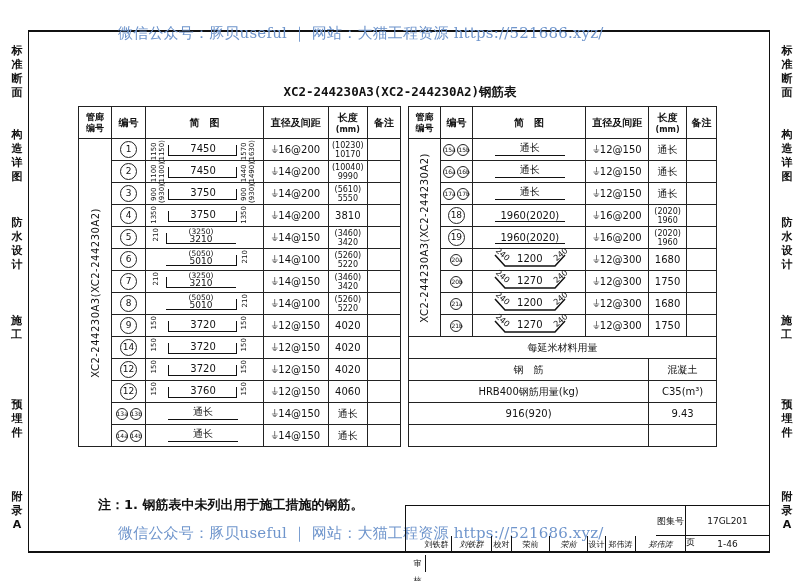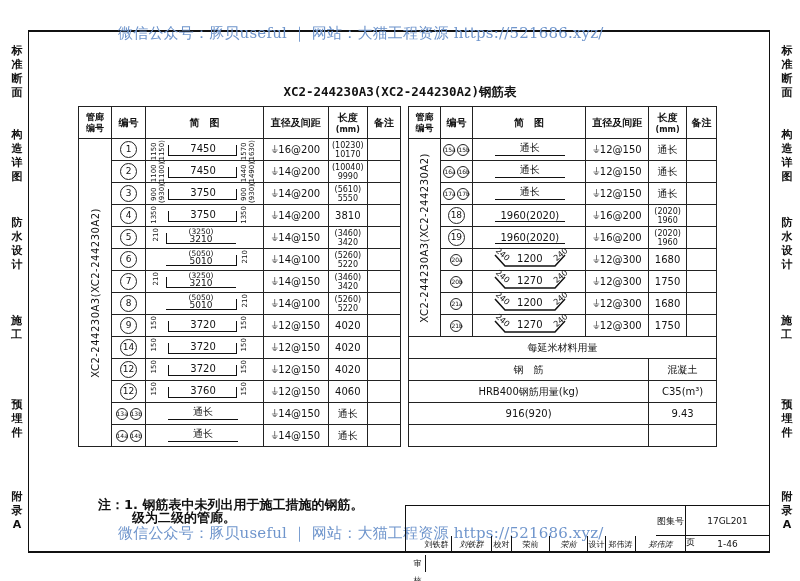--- a/index.html
+++ b/index.html
@@ -519,21 +519,20 @@
     </tr>
     <tr>
       <td colspan="4"></td>
       <td colspan="2"></td>
     </tr>
   </tbody>
 </table>
 
 <div class="notes">
   <div><span>注：</span><span>1. 钢筋表中未列出用于施工措施的钢筋。</span></div>
-  <div style="padding-left:34px;">级为二级的管廊。</div>
 </div>
 
 <div class="watermark" style="left:118px;top:524px;">微信公众号：豚贝useful ｜ 网站：大猫工程资源 https://521686.xyz/</div>
 
 <div class="titleblock">
   <div class="tb-r" style="left:250px;top:0;width:30px;height:30px;line-height:30px;border-right:1px solid #111;border-bottom:1px solid #111;">图集号</div>
   <div class="tb-r" style="left:280px;top:0;width:83px;height:30px;line-height:30px;border-bottom:1px solid #111;">17GL201</div>
   <div class="tb-cell" style="left:4px;width:16px;margin-top:19px;">审核</div>
   <div class="tb-cell" style="left:16px;width:30px;">刘铁群</div>
   <div class="tb-cell" style="left:46px;width:40px;font-style:italic;font-family:'DejaVu Serif',serif;">刘铁群</div>

